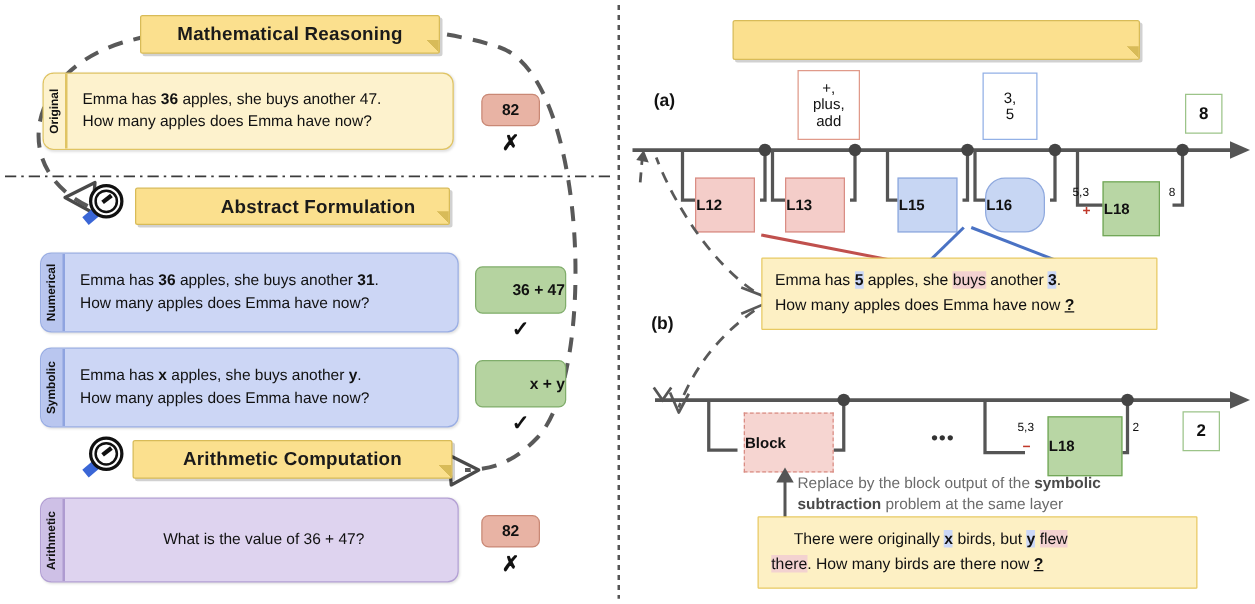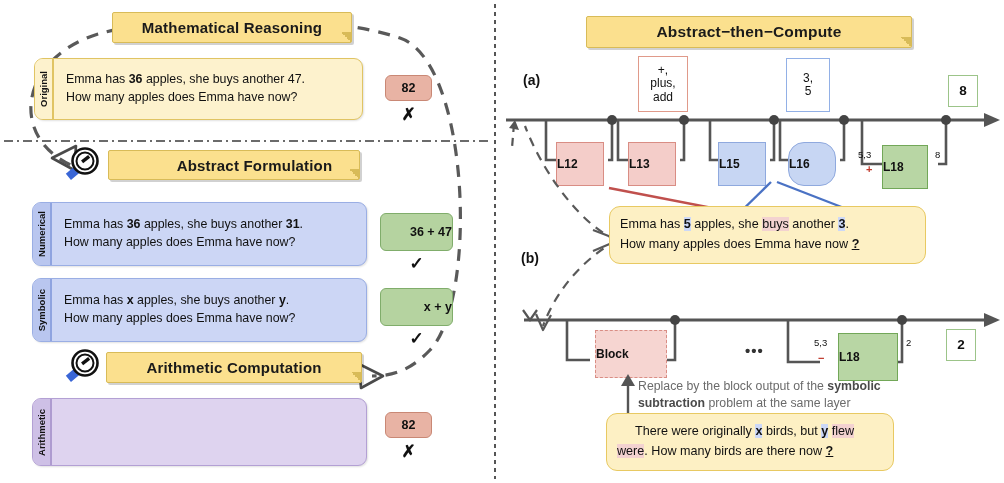--- a/index.html
+++ b/index.html
@@ -49,21 +49,21 @@
   .l-blue{background:#c7d6f3;border:1px solid #8fa9de;}
   .l-green{background:#b8d6a4;border:1px solid #72a758;}
   .l-dashed{background:#f6d5d1;border:1.5px dashed #d98d84;}
 
   .vocab{background:#fff;display:flex;flex-direction:column;align-items:center;
          justify-content:center;font-size:12px;line-height:1.12;}
   .v-red{border:1px solid #e09a8a;}
   .v-blue{border:1px solid #92b0e6;}
   .v-green{border:1px solid #9cc489;font-weight:bold;font-size:13.5px;}
 
-  .callout{background:#fdf0c4;border:1.6px solid #e8c962;border-radius:11px;
+  .callout{background:#fdf0c4;border:1.6px solid #e8c962;border-radius:1px;
            font-size:12.6px;line-height:1.55;padding:8px 10px;
            display:flex;flex-direction:column;justify-content:center;}
   .hl-b{background:#ccd8f7;}
   .hl-r{background:#f3d2d0;}
   .u{text-decoration:underline;font-weight:bold;}
 
   .panel-lab{font-weight:bold;font-size:14px;}
   .smalllab{font-size:9.5px;}
   .opsign{font-size:11px;font-weight:bold;color:#c0392b;}
   .note{font-size:12.3px;color:#6b6b6b;line-height:1.4;}
@@ -163,33 +163,33 @@
 <div class="abs banner" style="left:106px;top:352px;width:256px;height:31px;font-size:15px;">
   <span>Arithmetic Computation</span>
   <span class="fold"></span>
 </div>
 
 <div class="abs qbox q-purple" style="left:32px;top:398px;width:335px;height:68px;">
   <div class="tag">
     <span>Arithmetic</span>
   </div>
   <div class="body" style="text-align:center;">
+    <div>What is the value of 36 + 47?</div>
   </div>
 </div>
 <div class="abs ansbox ans-red" style="left:385px;top:412px;width:47px;height:26px;">
   <span>82</span>
 </div>
 <div class="abs mark" style="left:385px;top:443px;width:47px;">
   <span>✗</span>
 </div>
 
 <div class="abs divider" style="left:494px;top:4px;width:2px;height:475px;"></div>
 
 <div class="abs banner" style="left:586px;top:16px;width:326px;height:32px;font-size:15.5px;">
-  <span>Abstract−then−Compute</span>
   <span class="fold"></span>
 </div>
 
 <div class="abs panel-lab" style="left:523px;top:72px;">(a)</div>
 <div class="abs panel-lab" style="left:521px;top:250px;">(b)</div>
 
 <div class="abs vocab v-red" style="left:638px;top:56px;width:50px;height:56px;">
   <div>+,</div>
   <div>plus,</div>
   <div>add</div>
@@ -302,16 +302,16 @@
 </div>
 
 <svg class="abs" style="left:618px;top:372px;width:30px;height:48px;">
   <line x1="10" y1="46" x2="10" y2="10" stroke="#555" stroke-width="2.4"></line>
   <path d="M 3,14 L 10,2 L 17,14 Z" fill="#555"></path>
 </svg>
 <div class="abs note" style="left:638px;top:378px;width:300px;">
   <span>Replace by the block output of the </span><b>symbolic</b><span> </span><b>subtraction</b><span> problem at the same layer</span>
 </div>
 
-<div class="abs callout" style="left:606px;top:413px;width:288px;height:58px;">
+<div class="abs callout" style="left:606px;top:413px;width:352px;height:58px;">
   <div style="padding-left:18px;"><span>There were originally </span><b class="hl-b">x</b><span> birds, but </span><b class="hl-b">y</b><span> </span><span class="hl-r">flew</span></div>
-  <div><span class="hl-r">were</span><span>. How many birds are there now </span><span class="u">?</span></div>
+  <div><span class="hl-r">there</span><span>. How many birds are there now </span><span class="u">?</span></div>
 </div>
 
 </body></html>

